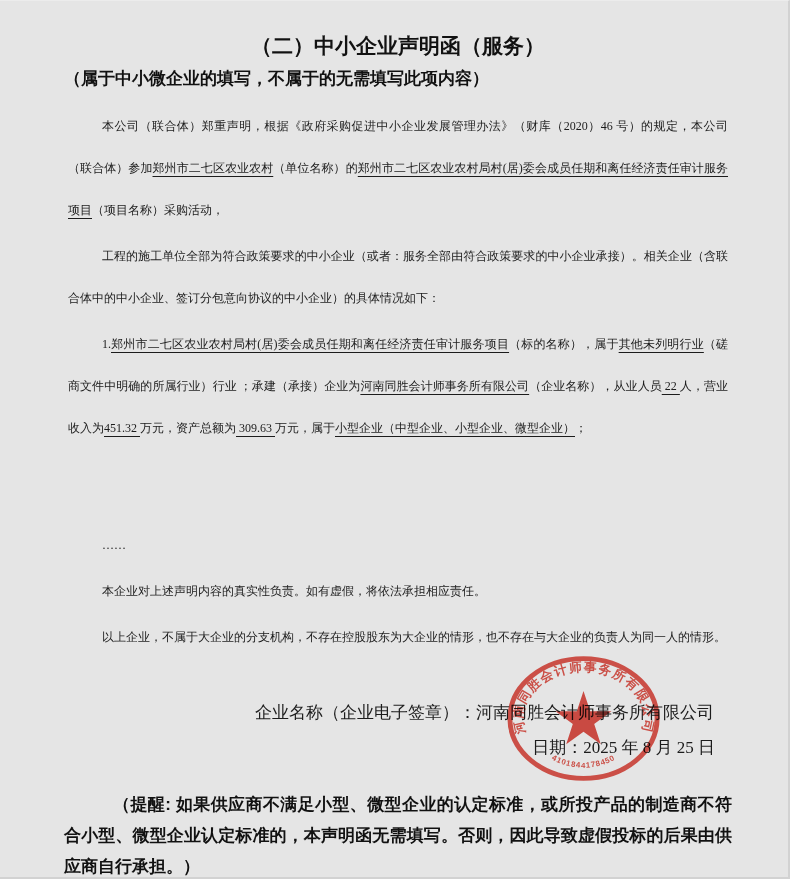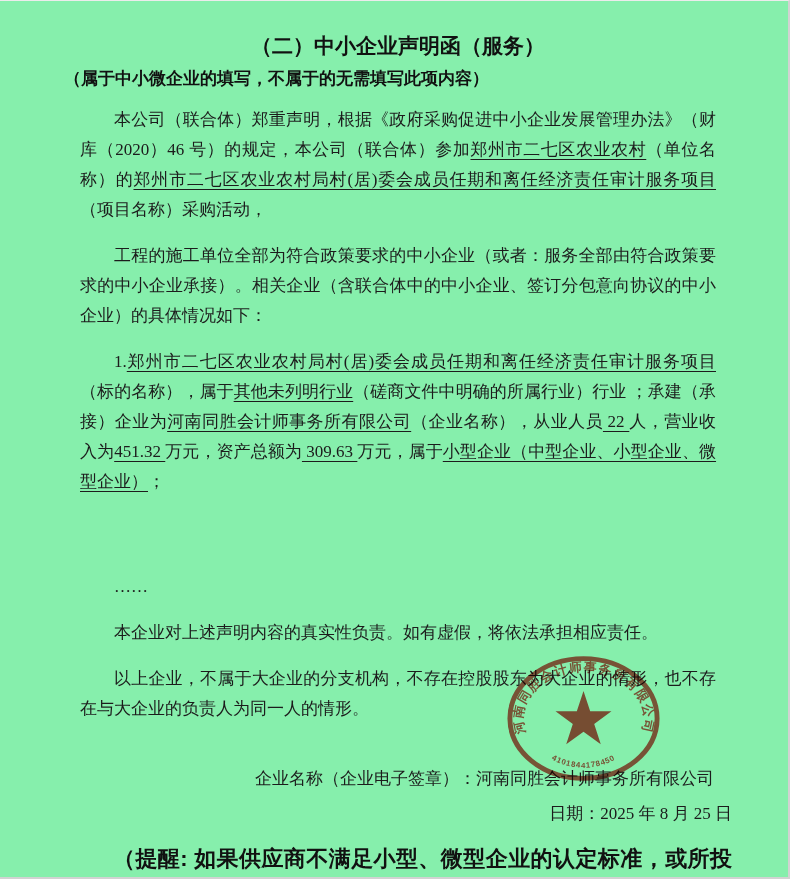--- a/index.html
+++ b/index.html
@@ -5,54 +5,54 @@
   html,body { margin:0; padding:0; }
   body {
     width:797px; height:885px; background:#ffffff;
     font-family:"Liberation Serif","DejaVu Serif",serif;
     color:#1c1c1c;
     overflow:hidden;
   }
   .page {
     position:relative;
     width:788px; height:876px;
-    background:#86efac;
+    background:#e5e5e5;
     border-top:1px solid #ececec;
     border-right:2px solid #d2d2d2;
     border-bottom:2px solid #d2d2d2;
     overflow:hidden;
   }
   .content { padding:24px 56px 0 64px; }
 
   .doc-title {
     margin:6px 0 0; text-align:center;
     font-family:"Liberation Sans","DejaVu Sans",sans-serif;
     font-weight:700; font-size:21px; line-height:30px; color:#111;
   }
   .doc-subtitle {
     margin:4px 0 0; 
     font-family:"Liberation Sans","DejaVu Sans",sans-serif;
     font-weight:700; font-size:17px; line-height:28px; color:#111;
   }
 
   .para {
-    margin:16px; font-size:17px; line-height:30px;
+    margin:4px; font-size:12px; line-height:42px;
     text-align:justify; text-indent:34px;
   }
   .para.first { margin-top:12px; }
   .u { text-decoration:underline; text-underline-offset:4px; text-decoration-thickness:1px; }
 
   .ellipsis-para { margin-top:75px; }
 
   .sig-line  { margin:40px 0 0 191px; font-size:17px; line-height:30px; text-indent:0; text-align:left; }
-  .date-line { margin:5px 0 0 451px;  font-size:17px; line-height:30px; text-indent:0; text-align:right; }
+  .date-line { margin:5px 0 0 451px;  font-size:17px; line-height:30px; text-indent:0; text-align:center; }
 
   .reminder {
-    margin:14px 0 0; font-family:"Liberation Sans","DejaVu Sans",sans-serif;
-    font-weight:700; font-size:22px; line-height:31px;
+    margin:26px 0 0; font-family:"Liberation Sans","DejaVu Sans",sans-serif;
+    font-weight:700; font-size:17px; line-height:31px;
     text-align:justify; text-indent:49px; color:#111;
   }
 
   .stamp {
     position:absolute; left:505px; top:652px;
     width:157px; height:131px;
     opacity:0.88; mix-blend-mode:multiply;
     pointer-events:none;
   }
   .stamp svg { width:100%; height:100%; }

